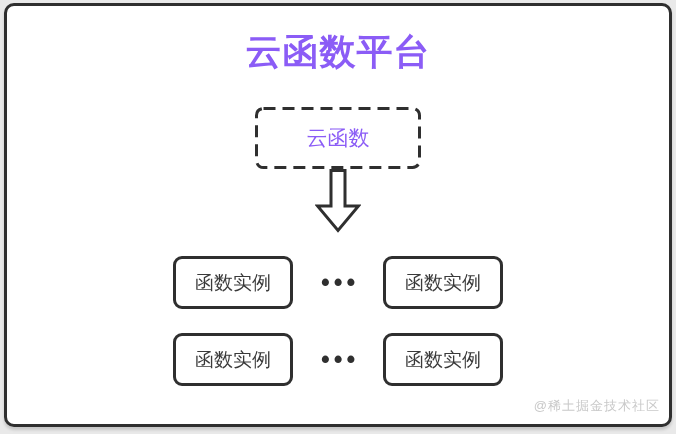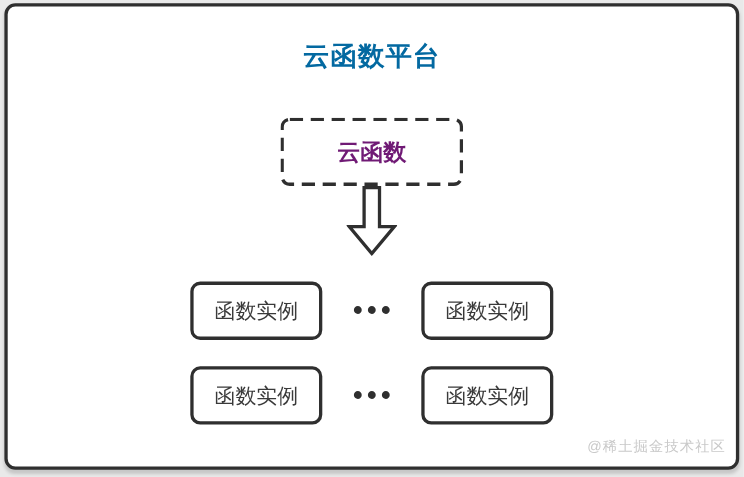--- a/index.html
+++ b/index.html
@@ -22,24 +22,24 @@
     border: 3px solid #2f2f2f;
     border-radius: 10px;
     box-shadow: 0 3px 3px rgba(0,0,0,0.15);
   }
   .title {
     position: absolute;
     top: 31px;
     left: 0;
     width: 100%;
     text-align: center;
-    font-size: 24px;
+    font-size: 36px;
     line-height: 30px;
     font-weight: bold;
-    color: #0369a1;
+    color: #8b5cf6;
     letter-spacing: 1px;
   }
   .dashed-box {
     position: absolute;
     top: 101px;
     left: 50%;
     transform: translateX(-50%);
     width: 166px;
     height: 62px;
     display: flex;
@@ -47,22 +47,21 @@
     justify-content: center;
   }
   .dashed-box svg {
     position: absolute;
     left: 0;
     top: 0;
   }
   .dashed-label {
     position: relative;
     font-size: 21px;
-    color: #701a75;
-    font-weight: bold;
+    color: #8b5cf6;
   }
   .down-arrow {
     position: absolute;
     top: 163px;
     left: 50%;
     transform: translateX(-50%);
     width: 46px;
     height: 64px;
   }
   .row {

